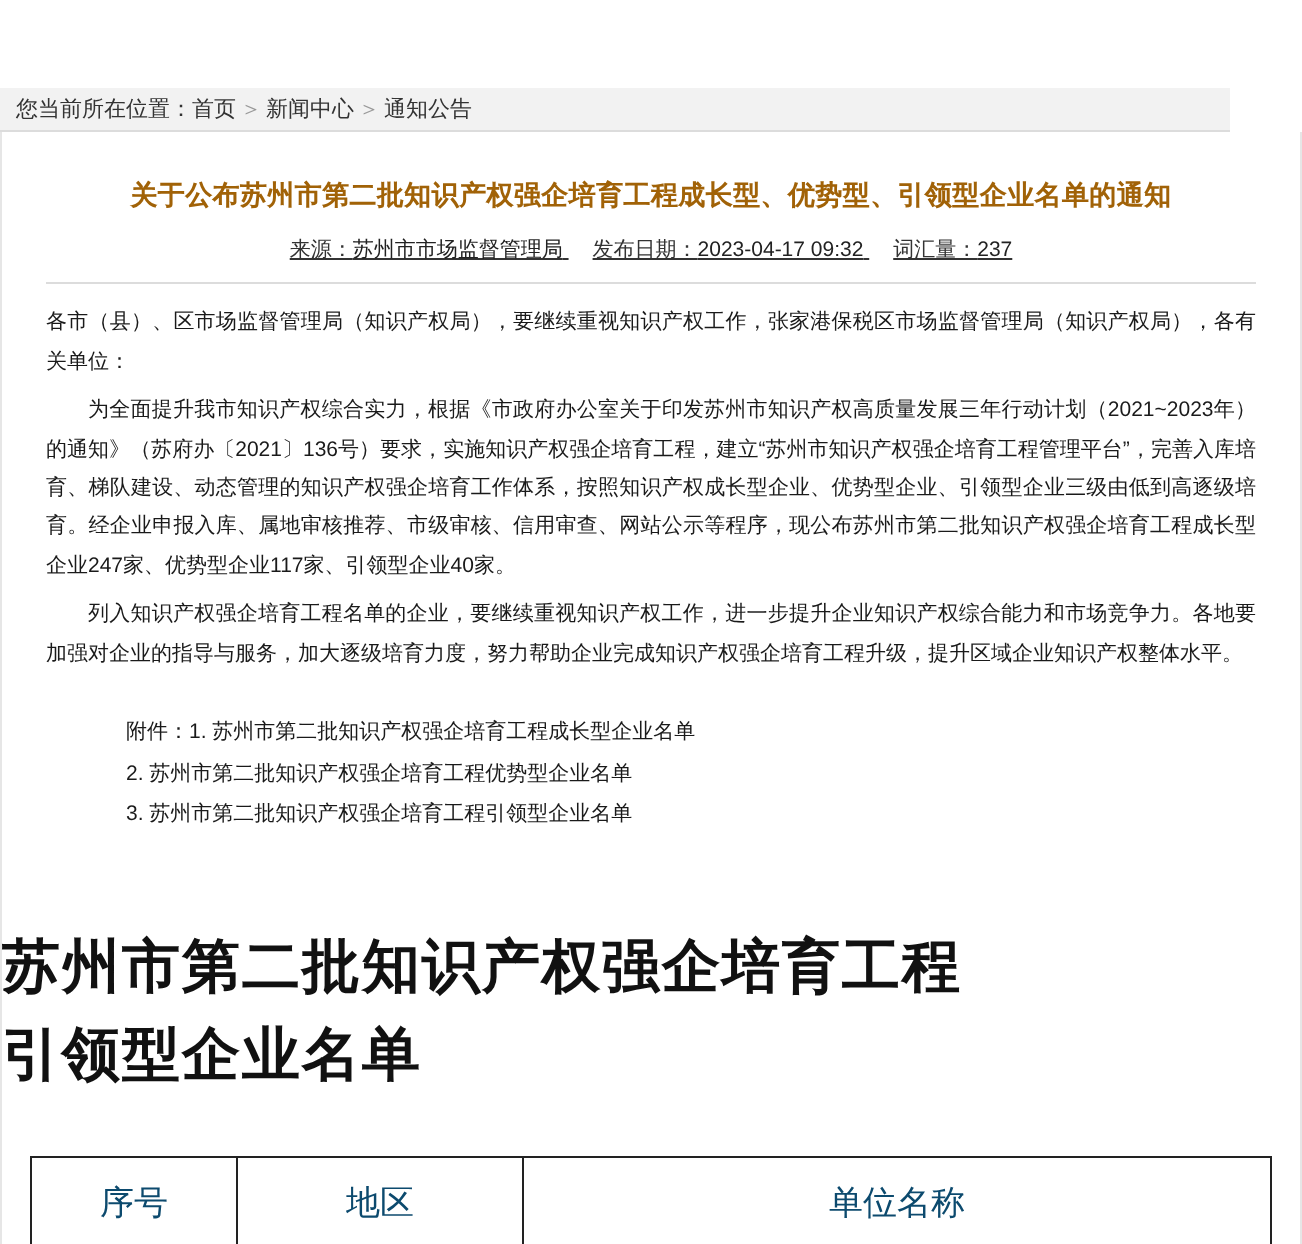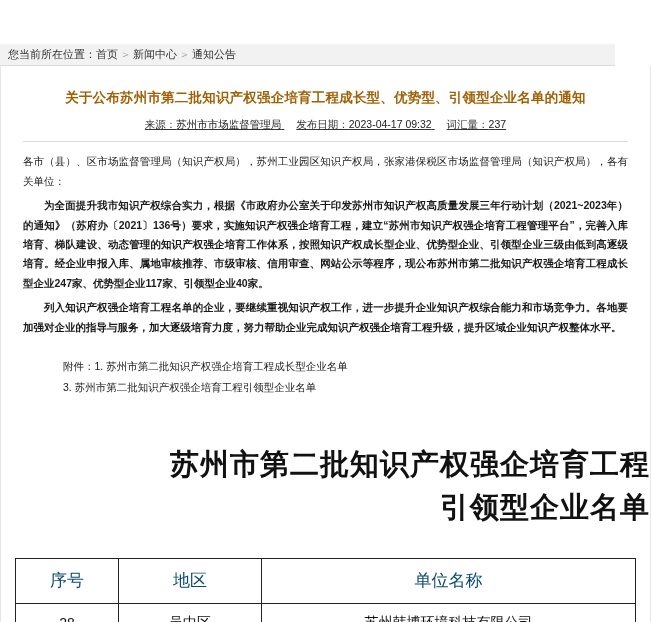--- a/index.html
+++ b/index.html
@@ -89,40 +89,39 @@
     font-size: 10.5px;
     line-height: 1.85;
     color: #1a1a1a;
     text-align: justify;
   }
   .body-text p {
     margin: 0 0 5px 0;
   }
   .body-text p.indent {
     text-indent: 21px;
-    font-weight: bold;
   }
   .attach-block {
     padding: 14px 34px 0 22px;
     font-size: 10.5px;
     line-height: 1.95;
     color: #1a1a1a;
   }
   .attach-block .att-row {
     margin: 0;
     padding-left: 40px;
     text-indent: -0px;
   }
   .attach-block .att-row.first {
     padding-left: 40px;
   }
   
   .poster {
     margin-top: 46px;
-    text-align: right;
+    text-align: left;
   }
   .poster-line {
     font-size: 29px;
     font-weight: bold;
     color: #111111;
     letter-spacing: 1px;
     line-height: 1.5;
     font-family: "Liberation Sans", sans-serif;
   }
   
@@ -181,27 +180,28 @@
         <span>发布日期：</span><span class="meta-strong">2023-04-17 09:32</span>
       </span>
       <span class="meta-item">
         <span>词汇量：</span><span class="meta-strong">237</span>
       </span>
     </div>
 
     <div class="divider"></div>
 
     <div class="body-text">
-      <p>各市（县）、区市场监督管理局（知识产权局），苏州工业园区知识产权局，张家港保税区市场监督管理局（知识产权局），各有关单位：</p>
+      <p>各市（县）、区市场监督管理局（知识产权局），要继续重视知识产权工作，张家港保税区市场监督管理局（知识产权局），各有关单位：</p>
       <p class="indent">为全面提升我市知识产权综合实力，根据《市政府办公室关于印发苏州市知识产权高质量发展三年行动计划（2021~2023年）的通知》（苏府办〔2021〕136号）要求，实施知识产权强企培育工程，建立“苏州市知识产权强企培育工程管理平台”，完善入库培育、梯队建设、动态管理的知识产权强企培育工作体系，按照知识产权成长型企业、优势型企业、引领型企业三级由低到高逐级培育。经企业申报入库、属地审核推荐、市级审核、信用审查、网站公示等程序，现公布苏州市第二批知识产权强企培育工程成长型企业247家、优势型企业117家、引领型企业40家。</p>
       <p class="indent">列入知识产权强企培育工程名单的企业，要继续重视知识产权工作，进一步提升企业知识产权综合能力和市场竞争力。各地要加强对企业的指导与服务，加大逐级培育力度，努力帮助企业完成知识产权强企培育工程升级，提升区域企业知识产权整体水平。</p>
     </div>
 
     <div class="attach-block">
       <p class="att-row first">附件：1. 苏州市第二批知识产权强企培育工程成长型企业名单</p>
+      <p class="att-row">2. 苏州市第二批知识产权强企培育工程优势型企业名单</p>
       <p class="att-row">3. 苏州市第二批知识产权强企培育工程引领型企业名单</p>
     </div>
 
     <div class="poster">
       <div class="poster-line">苏州市第二批知识产权强企培育工程</div>
       <div class="poster-line">引领型企业名单</div>
     </div>
 
     <table class="list-table">
       <thead>

